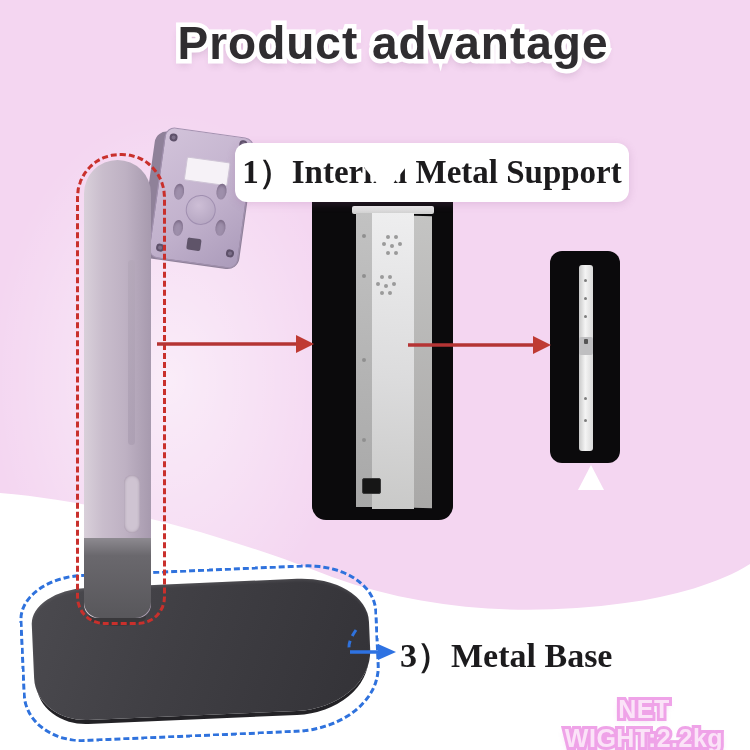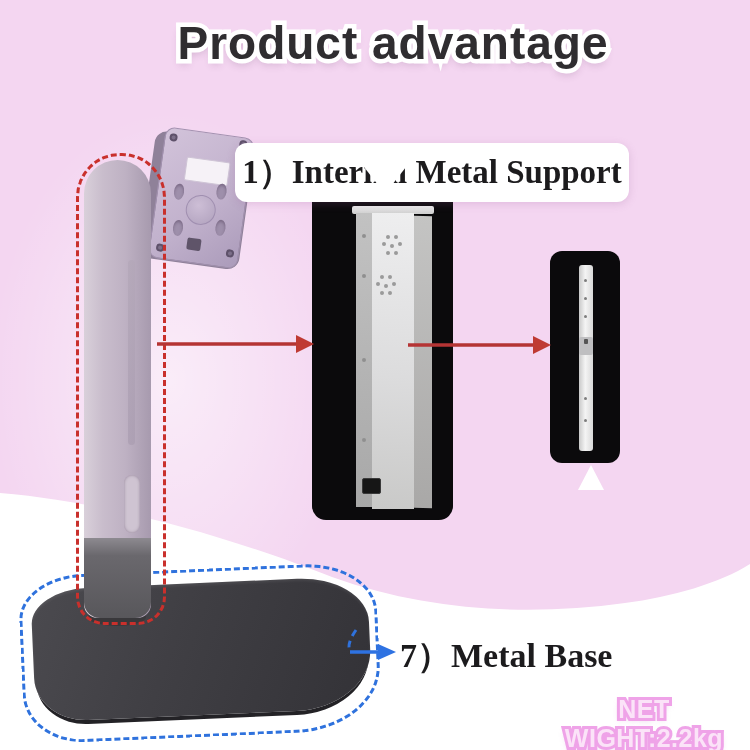--- a/index.html
+++ b/index.html
@@ -198,20 +198,20 @@
     </g>
   </svg>
 
   <div class="bubble" id="bubble-1">
     <span>1）Internal Metal Support</span>
   </div>
   <div class="tail-down"></div>
 
   <div class="tail-up"></div>
 
-  <div class="label-3">7）Metal Base</div>
+  <div class="label-3">3）Metal Base</div>
 
   <div class="netweight-wrap">
     <div class="nw-layer nw-stroke">NET WIGHT:2.2kg</div>
     <div class="nw-layer">NET WIGHT:2.2kg</div>
   </div>
 
 </div>
 
 </body></html>

